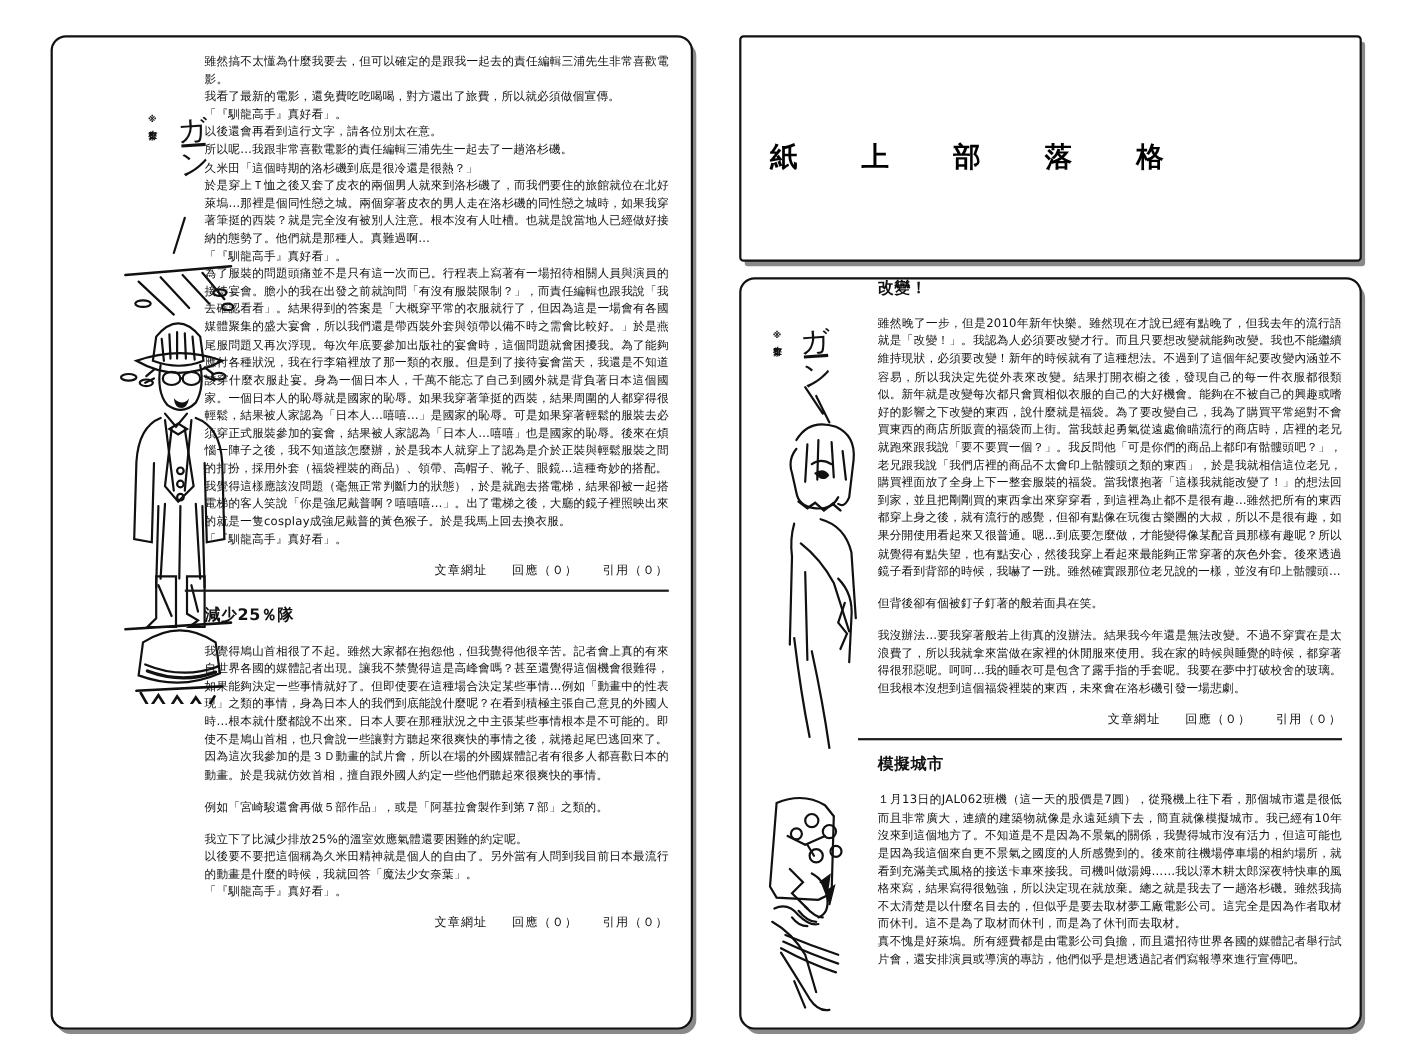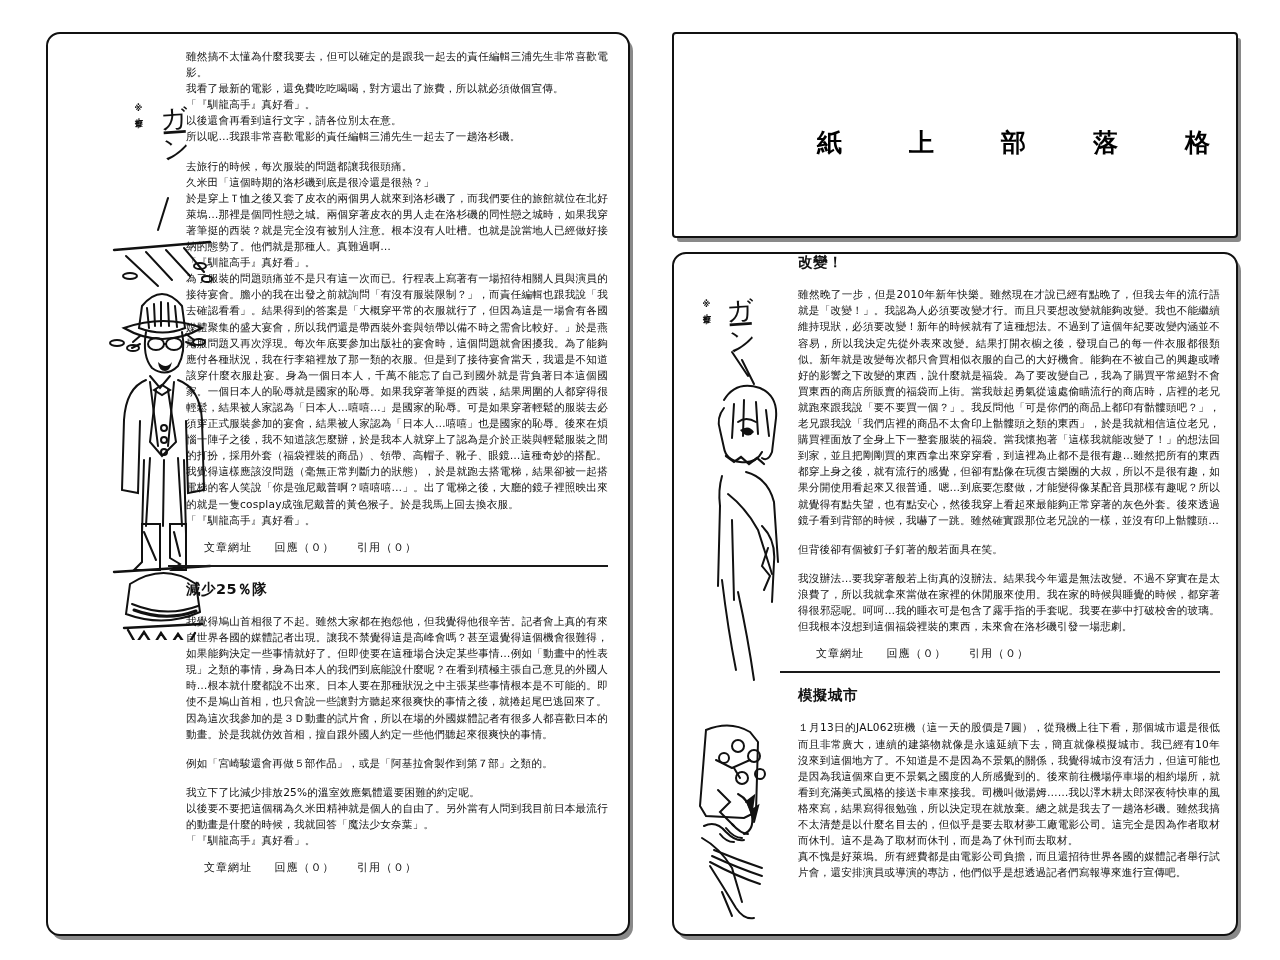--- a/index.html
+++ b/index.html
@@ -21,22 +21,22 @@
     box-shadow:4px 5px 0 -1px rgba(40,40,40,.55);
     overflow:hidden;
   }
   #left-panel{left:46px;top:32px;width:580px;height:900px;}
   #right-title-panel{left:672px;top:32px;width:562px;height:202px;border-radius:4px;}
   #right-panel{left:672px;top:252px;width:562px;height:680px;}
 
   
   .blog-title{
     position:absolute;left:0;right:0;top:92px;
-    text-align:right;
-    font-family:Liberation Mono, monospace;
+    text-align:left;
+    font-family:Liberation Serif, serif;
     font-weight:bold;
     font-size:25px;
     letter-spacing:26px;
     text-indent:26px;
     color:#000;
   }
 
   
   .col{
     position:absolute;
@@ -60,20 +60,21 @@
     line-height:1.52;
     text-align:justify;
     margin:0 0 0 0;
     letter-spacing:.2px;
     word-break:break-all;
   }
   .para.gap{margin-top:13px;}
   .para.bold{font-weight:normal;}
   .footline{
     font-size:11px;
+    text-align:right;
     margin-top:12px;
     letter-spacing:1px;
   }
   .footline span{margin-left:18px;}
 
   
   .illus{position:absolute;}
   #left-illus{left:58px;top:46px;width:112px;height:560px;}
   #right-illus{left:676px;top:280px;width:112px;height:420px;}
   #right-illus2{left:676px;top:716px;width:104px;height:215px;}
@@ -174,21 +175,20 @@
     <div class="sfx-note" id="left-sfx">※打擊！</div>
 
     <div class="col" id="left-col">
 
       <div class="article">
         <p class="para">雖然搞不太懂為什麼我要去，但可以確定的是跟我一起去的責任編輯三浦先生非常喜歡電影。</p>
         <p class="para">我看了最新的電影，還免費吃吃喝喝，對方還出了旅費，所以就必須做個宣傳。</p>
         <p class="para bold">「『馴龍高手』真好看」。</p>
         <p class="para">以後還會再看到這行文字，請各位別太在意。</p>
         <p class="para">所以呢…我跟非常喜歡電影的責任編輯三浦先生一起去了一趟洛杉磯。</p>
-        <p class="para gap">去旅行的時候，每次服裝的問題都讓我很頭痛。</p>
         <p class="para">久米田「這個時期的洛杉磯到底是很冷還是很熱？」</p>
         <p class="para">於是穿上Ｔ恤之後又套了皮衣的兩個男人就來到洛杉磯了，而我們要住的旅館就位在北好萊塢…那裡是個同性戀之城。兩個穿著皮衣的男人走在洛杉磯的同性戀之城時，如果我穿著筆挺的西裝？就是完全沒有被別人注意。根本沒有人吐槽。也就是說當地人已經做好接納的態勢了。他們就是那種人。真難過啊…</p>
         <p class="para bold">「『馴龍高手』真好看」。</p>
         <p class="para">為了服裝的問題頭痛並不是只有這一次而已。行程表上寫著有一場招待相關人員與演員的接待宴會。膽小的我在出發之前就詢問「有沒有服裝限制？」，而責任編輯也跟我說「我去確認看看」。結果得到的答案是「大概穿平常的衣服就行了，但因為這是一場會有各國媒體聚集的盛大宴會，所以我們還是帶西裝外套與領帶以備不時之需會比較好。」於是燕尾服問題又再次浮現。每次年底要參加出版社的宴會時，這個問題就會困擾我。為了能夠應付各種狀況，我在行李箱裡放了那一類的衣服。但是到了接待宴會當天，我還是不知道該穿什麼衣服赴宴。身為一個日本人，千萬不能忘了自己到國外就是背負著日本這個國家。一個日本人的恥辱就是國家的恥辱。如果我穿著筆挺的西裝，結果周圍的人都穿得很輕鬆，結果被人家認為「日本人…嘻嘻…」是國家的恥辱。可是如果穿著輕鬆的服裝去必須穿正式服裝參加的宴會，結果被人家認為「日本人…嘻嘻」也是國家的恥辱。後來在煩惱一陣子之後，我不知道該怎麼辦，於是我本人就穿上了認為是介於正裝與輕鬆服裝之間的打扮，採用外套（福袋裡裝的商品）、領帶、高帽子、靴子、眼鏡…這種奇妙的搭配。</p>
         <p class="para">我覺得這樣應該沒問題（毫無正常判斷力的狀態），於是就跑去搭電梯，結果卻被一起搭電梯的客人笑說「你是強尼戴普啊？嘻嘻嘻…」。出了電梯之後，大廳的鏡子裡照映出來的就是一隻cosplay成強尼戴普的黃色猴子。於是我馬上回去換衣服。</p>
         <p class="para bold">「『馴龍高手』真好看」。</p>
         <div class="footline">
           <span>文章網址</span>
           <span>回應（０）</span>
           <span>引用（０）</span>

